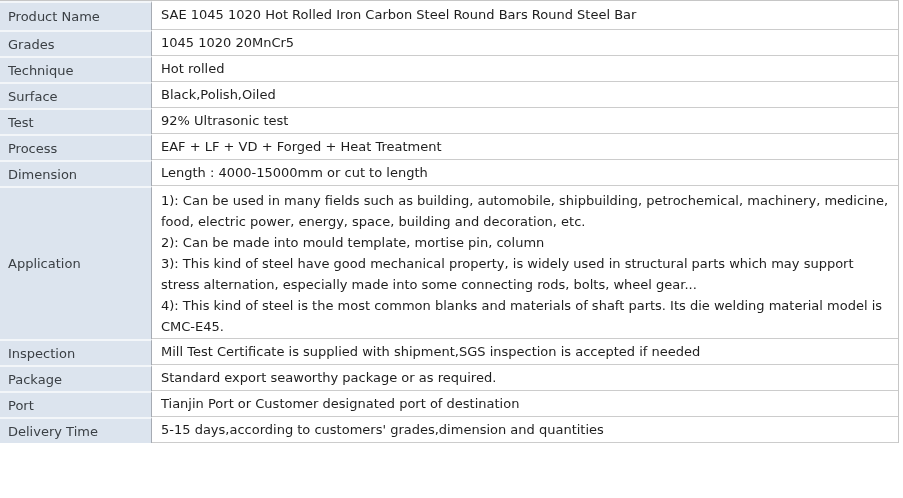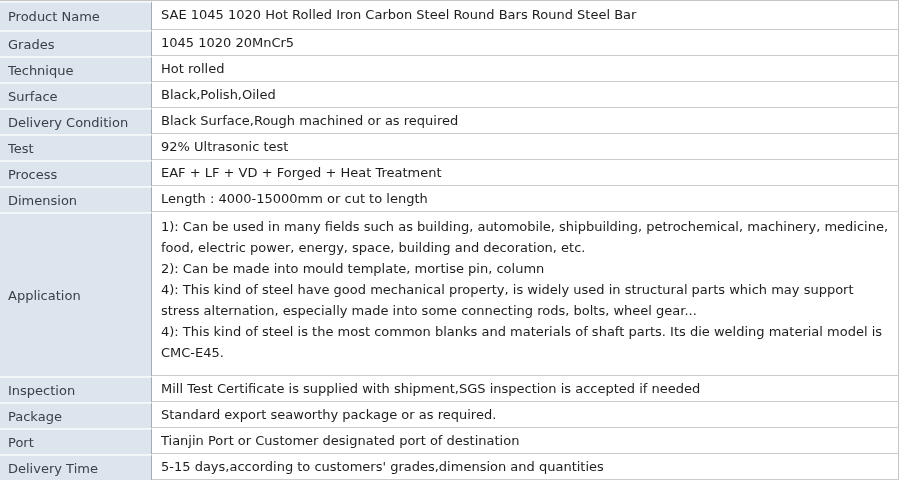--- a/index.html
+++ b/index.html
@@ -40,21 +40,21 @@
   .value-cell{
     border-bottom:1px solid var(--row-line);
     min-height:26px;
     display:flex;flex-direction:column;justify-content:center;
     padding:1px 8px 1px 9px;
     font-size:13px;color:var(--value-text);
     box-sizing:border-box;
   }
   .spec-row:first-child .value-cell{min-height:29px;}
   .value-cell p{margin:0;line-height:20px;}
-  .value-cell.multi{min-height:151px;padding-top:4px;padding-bottom:12px;}
+  .value-cell.multi{min-height:151px;padding-top:4px;padding-bottom:1px;}
   .value-cell.multi p{line-height:21px;}
 </style>
 </head>
 <body>
 
 <div class="spec-table">
     <div class="spec-row">
       <div class="label-cell">Product Name</div>
       <div class="value-stack">
         <div class="value-cell">
@@ -80,28 +80,20 @@
     </div>
     <div class="spec-row">
       <div class="label-cell">Surface</div>
       <div class="value-stack">
         <div class="value-cell">
           <p>Black,Polish,Oiled</p>
         </div>
       </div>
     </div>
     <div class="spec-row">
-      <div class="label-cell">Delivery Condition</div>
-      <div class="value-stack">
-        <div class="value-cell">
-          <p>Black Surface,Rough machined or as required</p>
-        </div>
-      </div>
-    </div>
-    <div class="spec-row">
       <div class="label-cell">Test</div>
       <div class="value-stack">
         <div class="value-cell">
           <p>92% Ultrasonic test</p>
         </div>
       </div>
     </div>
     <div class="spec-row">
       <div class="label-cell">Process</div>
       <div class="value-stack">
@@ -117,21 +109,21 @@
           <p>Length : 4000-15000mm or cut to length</p>
         </div>
       </div>
     </div>
     <div class="spec-row">
       <div class="label-cell">Application</div>
       <div class="value-stack">
         <div class="value-cell multi">
           <p>1): Can be used in many fields such as building, automobile, shipbuilding, petrochemical, machinery, medicine, food, electric power, energy, space, building and decoration, etc.</p>
           <p>2): Can be made into mould template, mortise pin, column</p>
-          <p>4): This kind of steel have good mechanical property, is widely used in structural parts which may support stress alternation, especially made into some connecting rods, bolts, wheel gear...</p>
+          <p>3): This kind of steel have good mechanical property, is widely used in structural parts which may support stress alternation, especially made into some connecting rods, bolts, wheel gear...</p>
           <p>4): This kind of steel is the most common blanks and materials of shaft parts. Its die welding material model is CMC-E45.</p>
         </div>
       </div>
     </div>
     <div class="spec-row">
       <div class="label-cell">Inspection</div>
       <div class="value-stack">
         <div class="value-cell">
           <p>Mill Test Certificate is supplied with shipment,SGS inspection is accepted if needed</p>
         </div>

